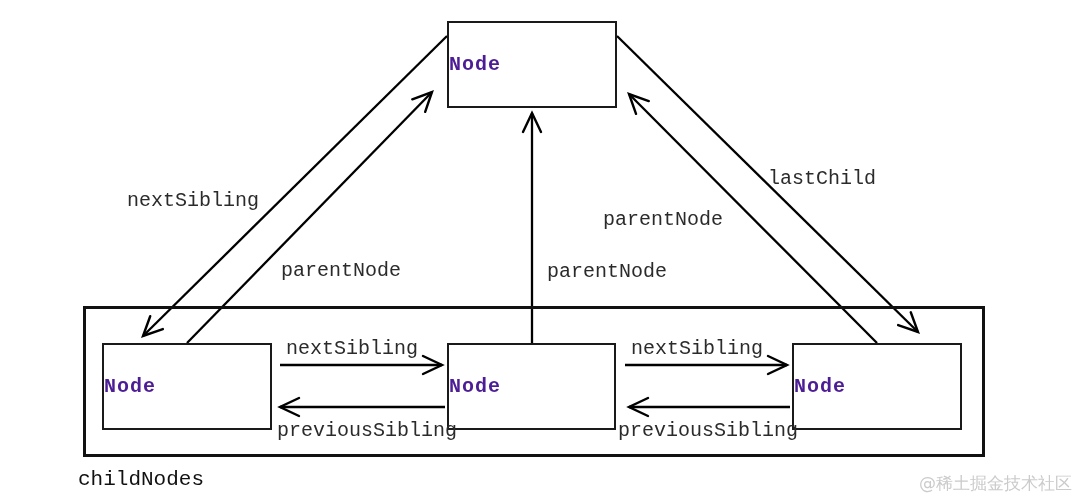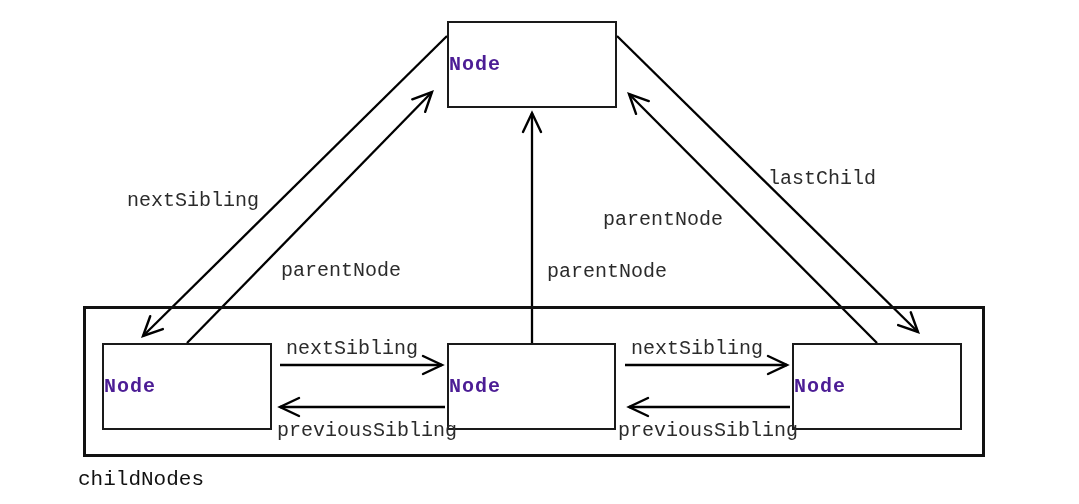--- a/index.html
+++ b/index.html
@@ -126,14 +126,15 @@
   <span class="edge-label" style="left:286px; top:337px;">nextSibling</span>
 
   <span class="edge-label" style="left:277px; top:419px;">previousSibling</span>
 
   <span class="edge-label" style="left:631px; top:337px;">nextSibling</span>
 
   <span class="edge-label" style="left:618px; top:419px;">previousSibling</span>
 
   <span class="caption">childNodes</span>
 
+  <span class="watermark">@稀土掘金技术社区</span>
 
 </div>
 
 </body></html>

